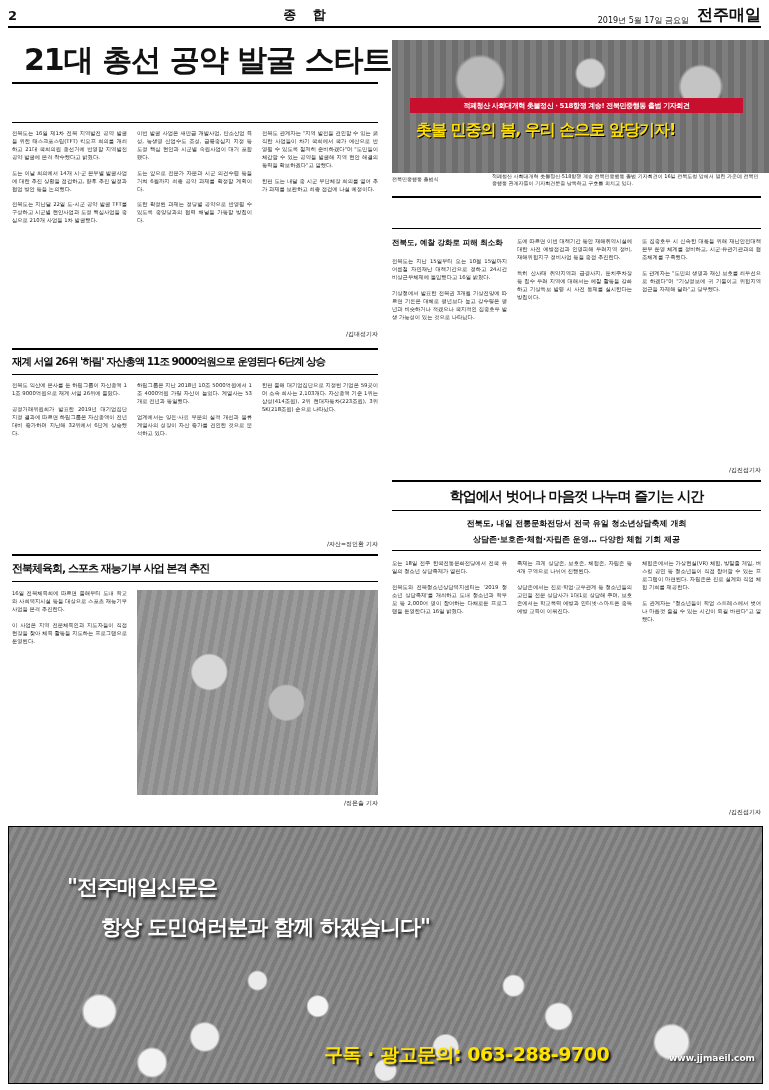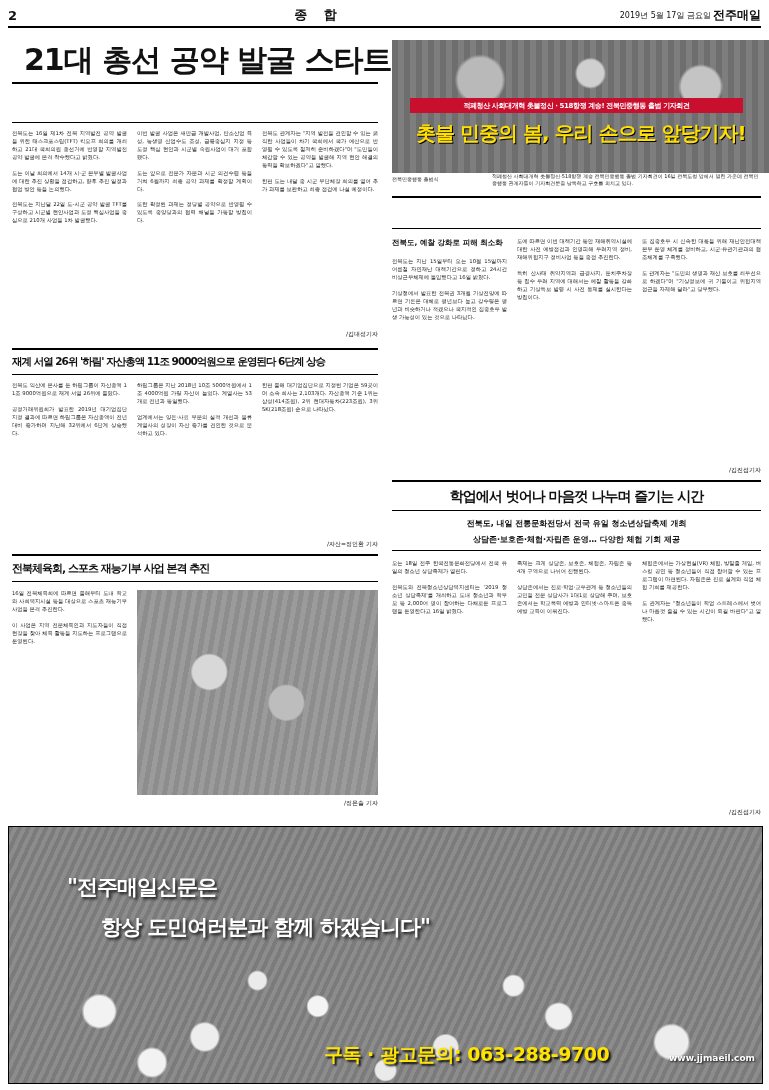--- a/index.html
+++ b/index.html
@@ -13,22 +13,22 @@
   .page{position:relative;width:769px;height:1090px;}
 
   
   .masthead{
     position:absolute;left:8px;top:4px;width:753px;height:22px;
     display:flex;align-items:center;justify-content:space-between;
     border-bottom:2px solid #000;
   }
   .mh-left{font-size:13px;font-weight:bold;}
   .mh-center{font-size:13px;font-weight:bold;letter-spacing:6px;}
-  .mh-right{font-size:8px;display:flex;align-items:center;gap:2px;}
-  .mh-paper{font-size:12px;font-weight:bold;letter-spacing:0px;}
+  .mh-right{font-size:8px;display:flex;align-items:flex-end;gap:8px;}
+  .mh-paper{font-size:16px;font-weight:bold;letter-spacing:0px;}
 
   
   .hl{position:absolute;background:#000;}
 
   .headline{
     position:absolute;font-weight:bold;letter-spacing:-1px;
     font-family:"DejaVu Sans","Liberation Sans",sans-serif;
   }
   .kicker{position:absolute;font-size:8.5px;font-weight:bold;}
   .byline{position:absolute;font-size:6px;text-align:right;}
@@ -63,21 +63,21 @@
       linear-gradient(180deg,#9d9d9d,#555);
   }
 
   
   .banner-red{
     position:absolute;background:#c8102e;color:#fff;font-weight:bold;
     font-size:7px;display:flex;align-items:center;justify-content:center;
     letter-spacing:-0.4px;
   }
   .banner-yellow{
-    position:absolute;color:#ffdf00;font-weight:bold;font-size:20px;
+    position:absolute;color:#ffdf00;font-weight:bold;font-size:16px;
     letter-spacing:-1px;text-shadow:1px 1px 0 #000;
     white-space:nowrap;
   }
   .cap-bar{
     position:absolute;font-size:5px;color:#111;line-height:1.35;
   }
 
   
   .ad{
     position:absolute;left:8px;top:826px;width:753px;height:256px;

